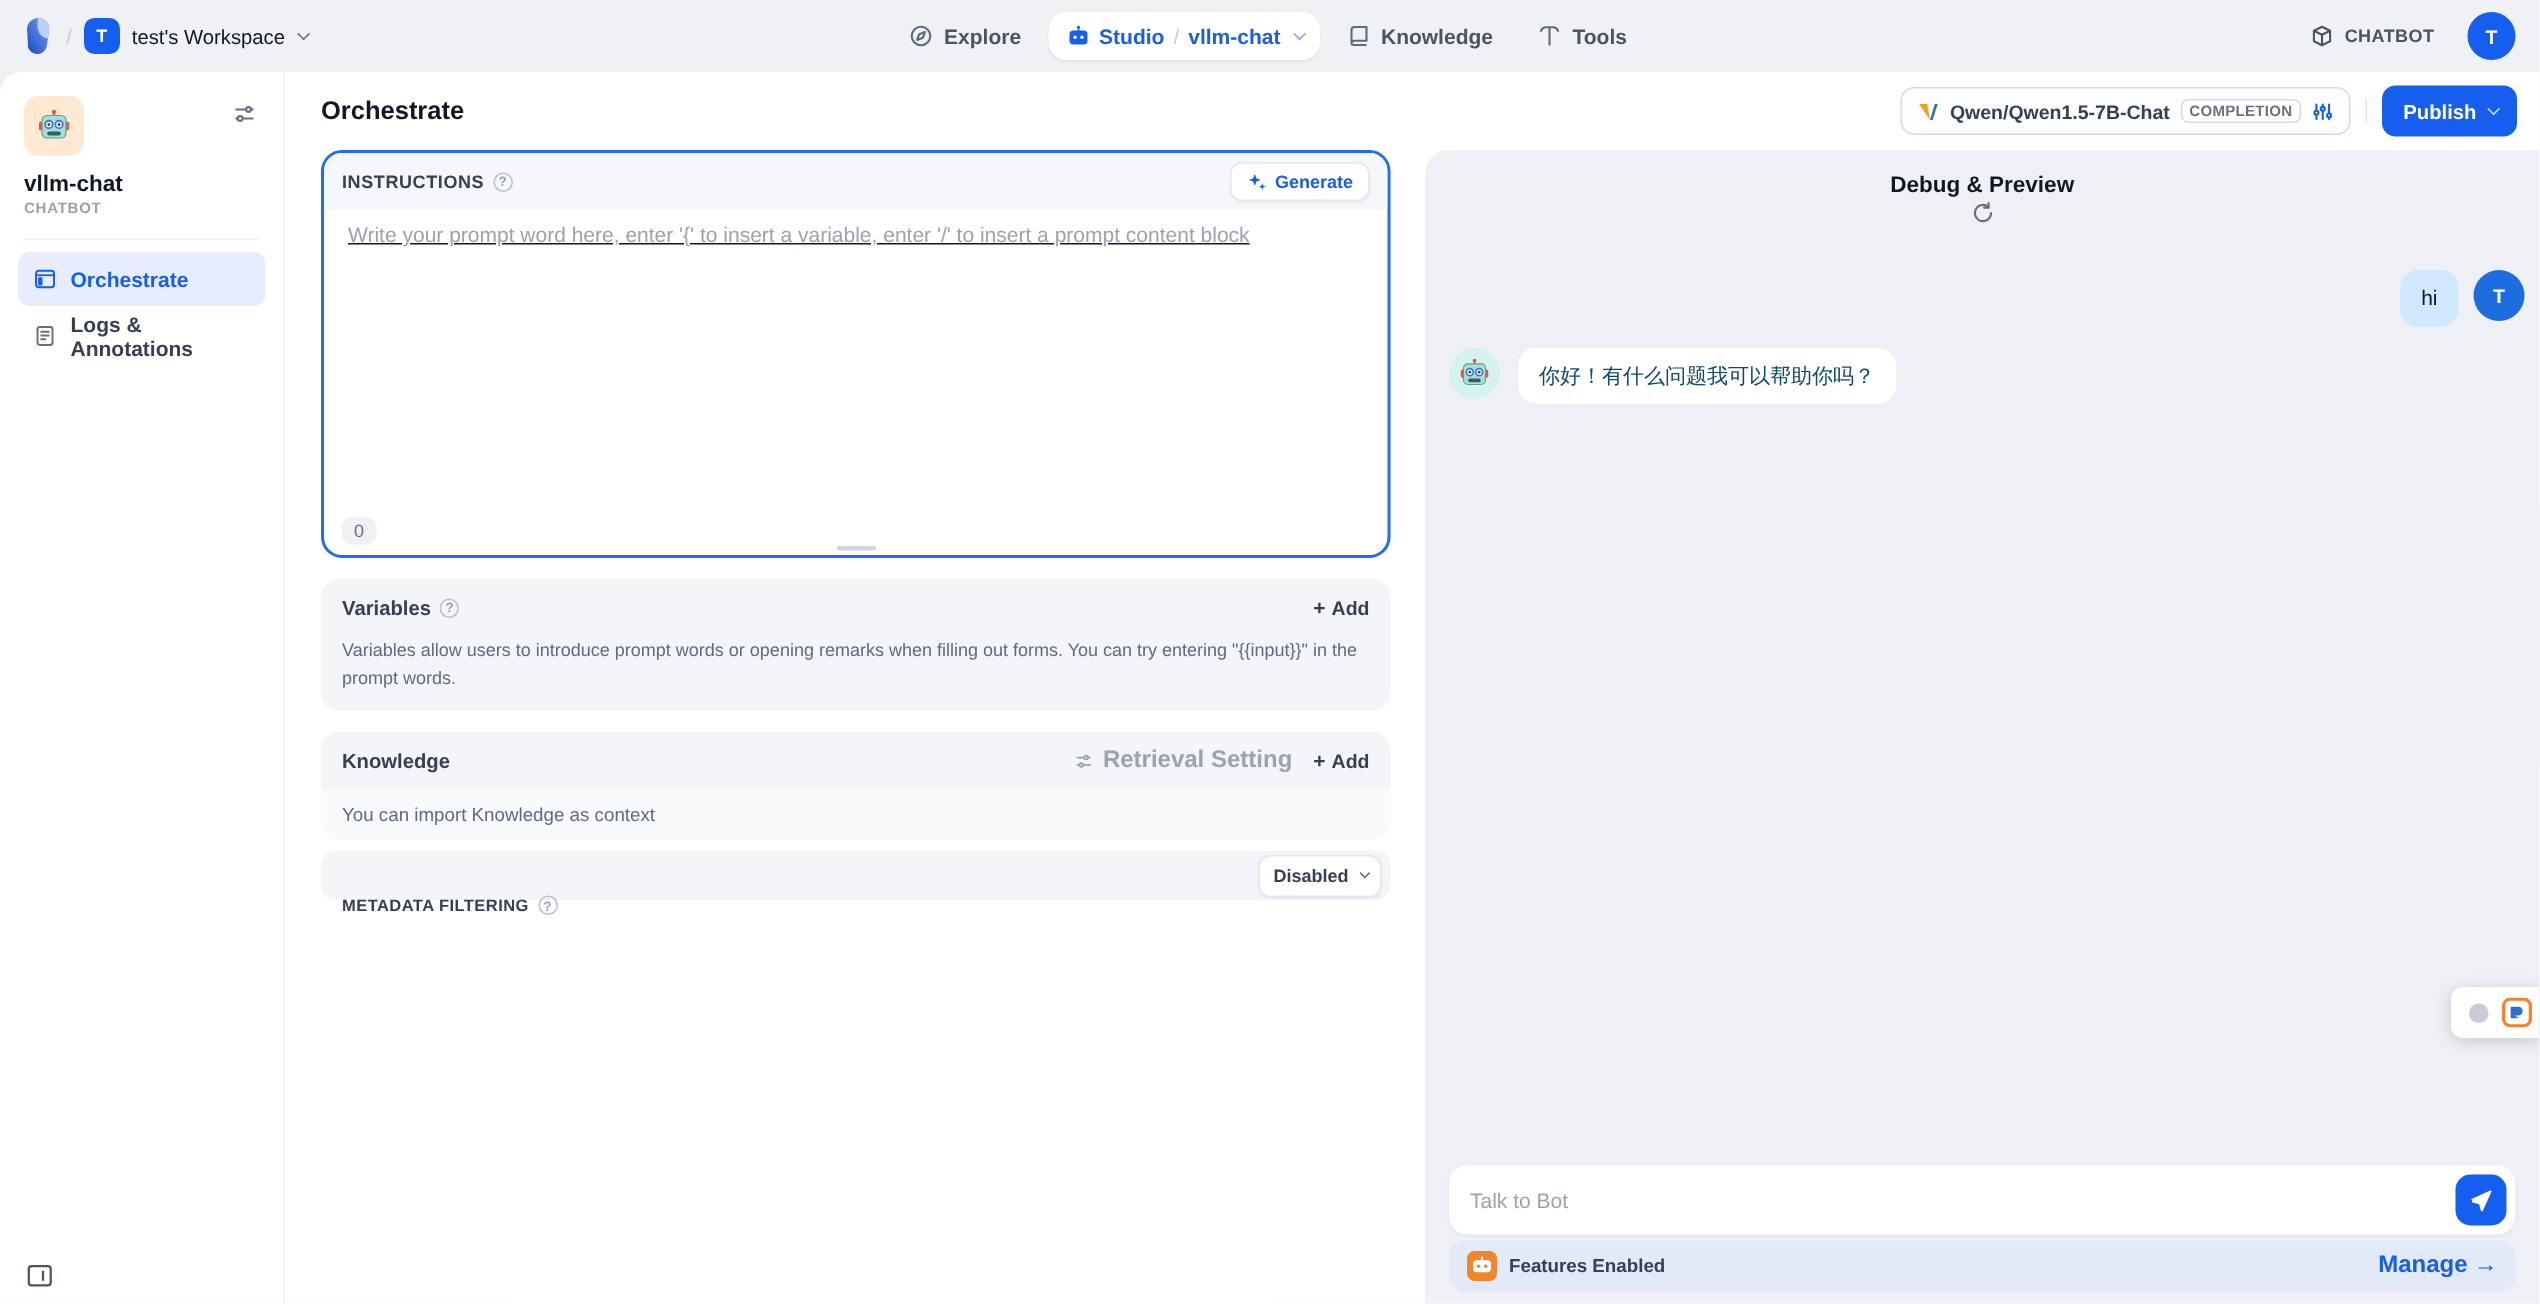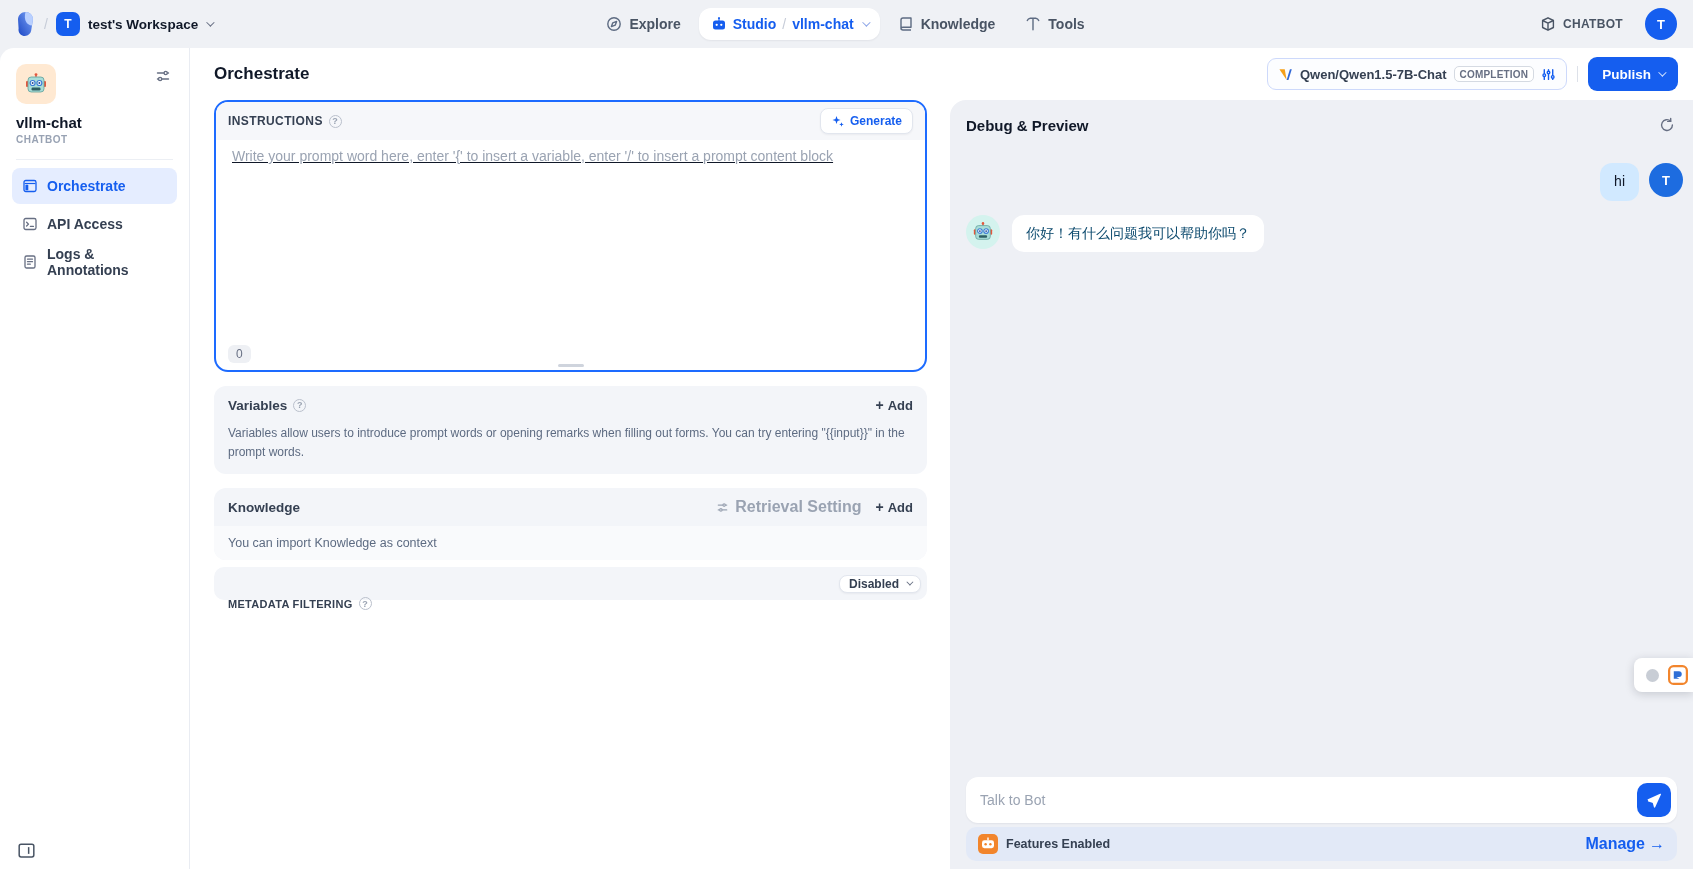--- a/index.html
+++ b/index.html
@@ -10,21 +10,21 @@
   }
   svg { display:block; }
 
   
   .topbar { height:48px; display:flex; align-items:center; justify-content:space-between;
             padding:0 16px 0 14px; background:#eff1f5; }
   .tb-left { display:flex; align-items:center; gap:8px; min-width:330px; }
   .tb-sep { color:#c6ccd8; font-size:14px; }
   .ws-avatar { width:24px; height:24px; border-radius:7px; background:#155eef; color:#fff;
                font-size:12px; font-weight:700; display:flex; align-items:center; justify-content:center; }
-  .ws-name { font-size:13.5px; font-weight:700; color:#101828; }
+  .ws-name { font-size:13.5px; font-weight:400; color:#101828; }
   .chv { width:6px; height:6px; border-right:1.6px solid currentColor; border-bottom:1.6px solid currentColor;
          transform:rotate(45deg) translateY(-2px); display:inline-block; color:#676f83; }
   .tb-center { display:flex; align-items:center; gap:6px; }
   .nav-item { display:flex; align-items:center; gap:7px; padding:8px 12px; border-radius:10px;
               font-size:14px; font-weight:600; color:#495464; cursor:pointer; }
   .nav-item svg { color:#5d6b82; }
   .nav-pill { display:flex; align-items:center; gap:6px; background:#fff; border-radius:12px;
               padding:8px 12px; box-shadow:0 1px 2px rgba(16,24,40,.06); font-size:14px; font-weight:700; color:#155eef; }
   .nav-pill .tb-sep { font-weight:400; }
   .nav-pill .chv { color:#8ba4e8; margin-left:2px; }
@@ -102,29 +102,29 @@
   .add-btn { display:flex; align-items:center; gap:4px; font-size:13px; font-weight:600; color:#354052;
              background:none; border:none; cursor:pointer; font-family:inherit; }
   .plus-glyph { font-size:14px; font-weight:600; color:#354052; line-height:1; }
   .sec-desc { padding:0 14px 12px; font-size:12px; line-height:1.6; color:#5d6b82; }
   .retrieval { display:flex; align-items:center; gap:6px; font-size:16px; font-weight:600; color:#9aa3b2; cursor:pointer; }
   .kn-body { background:#f9fafc; border-radius:0 0 12px 12px; padding:10px 14px; font-size:12.5px; color:#5d6b82; }
   .meta-row { background:#f3f5f9; border-radius:10px; margin-top:7px; height:33px;
               display:flex; align-items:center; justify-content:space-between; padding:0 6px 0 14px; }
   .meta-title { font-size:11px; font-weight:700; letter-spacing:.3px; color:#354052;
                 display:flex; align-items:center; gap:6px;margin-top:40px; }
-  .disabled-btn { display:flex; align-items:center; gap:7px; height:18px; padding:0 9px; background:#fff;
+  .disabled-btn { display:flex; align-items:center; gap:7px; height:28px; padding:0 9px; background:#fff;
                   border:1px solid #e2e6ee; border-radius:8px; font-size:12px; font-weight:600; color:#354052;
                   cursor:pointer; font-family:inherit; box-shadow:0 1px 2px rgba(16,24,40,.05); }
   .disabled-btn .chv { width:5px; height:5px; }
 
   
   .debug { flex:1; min-width:0; background:#eef0f5; border-top-left-radius:16px;
            display:flex; flex-direction:column; }
-  .debug-head { padding:15px 16px 8px; display:flex; align-items:center; justify-content:space-between; }
+  .debug-head { padding:15px 16px 8px; display:flex; align-items:center; justify-content:space-between;flex-direction:column; }
   .debug-title { font-size:15px; font-weight:700; color:#101828; }
   .restart-btn { background:none; border:none; color:#676f83; cursor:pointer; padding:2px; }
   .chat { flex:1; min-height:0; padding:0 10px 0 16px; overflow:hidden; }
   .msg-row { display:flex; align-items:flex-start; }
   .msg-row.user { justify-content:flex-end; gap:10px; margin-top:20px; }
   .msg-row.bot { gap:12px; margin-top:14px; }
   .bubble { font-size:14px; line-height:1.4; border-radius:12px; padding:9px 14px; max-width:520px; }
   .bubble.user { background:#d1e9ff; color:#101828; }
   .bubble.bot { background:#fff; color:#0c4a6e; }
   .chat-avatar { width:34px; height:34px; border-radius:50%; flex:none;
@@ -262,27 +262,20 @@
     <nav class="side-nav">
       <div class="side-item active">
         <svg width="16" height="16" viewBox="0 0 16 16">
           <rect x="2" y="2.5" width="12" height="11" rx="1.8" fill="none" stroke="currentColor" stroke-width="1.3"></rect>
           <path d="M2.6 5.5h10.8" stroke="currentColor" stroke-width="1.2"></path>
           <rect x="3.4" y="6.8" width="2.9" height="5.5" rx=".6" fill="currentColor"></rect>
         </svg>
         <span>Orchestrate</span>
       </div>
       <div class="side-item">
-        <svg width="16" height="16" viewBox="0 0 16 16" fill="none" stroke="currentColor" stroke-width="1.3" stroke-linecap="round" stroke-linejoin="round">
-          <rect x="2" y="2.5" width="12" height="11" rx="1.8"></rect>
-          <path d="M4.6 6.2l1.9 1.9-1.9 1.9M8.4 10.4h3"></path>
-        </svg>
-        <span>API Access</span>
-      </div>
-      <div class="side-item">
         <svg width="16" height="16" viewBox="0 0 16 16" fill="none" stroke="currentColor" stroke-width="1.3" stroke-linecap="round">
           <rect x="3" y="2" width="10" height="12" rx="1.6"></rect>
           <path d="M5.5 5.2h5M5.5 7.7h5M5.5 10.2h2.8"></path>
         </svg>
         <span>Logs &amp; Annotations</span>
       </div>
     </nav>
 
     <button class="collapse-btn">
       <svg width="17" height="15" viewBox="0 0 18 16" fill="none" stroke="#495464" stroke-width="1.6">

